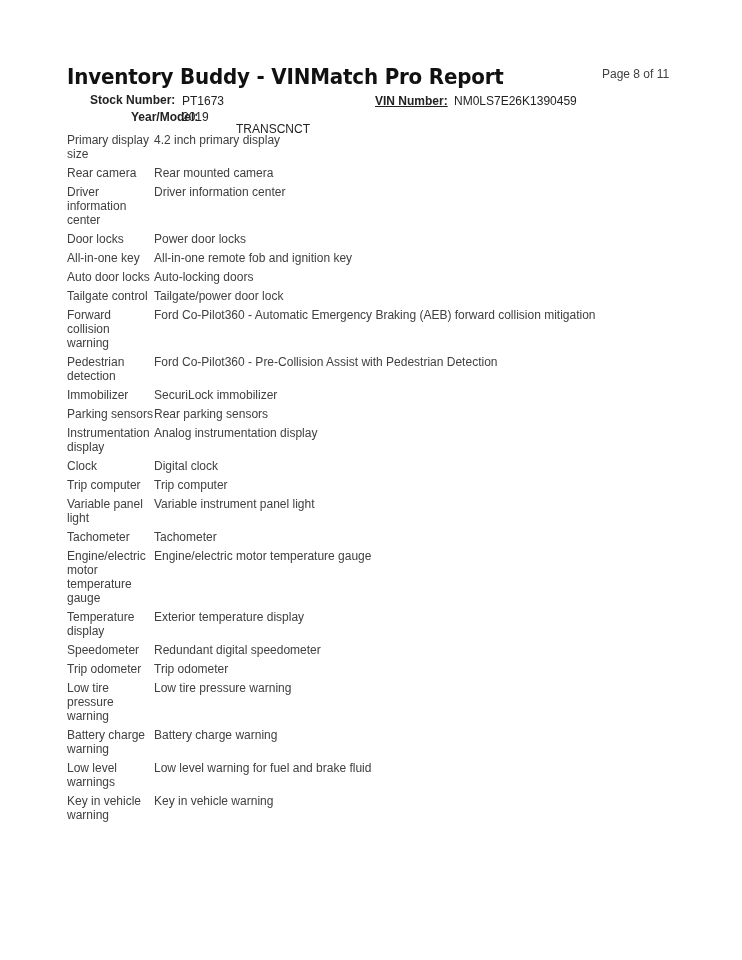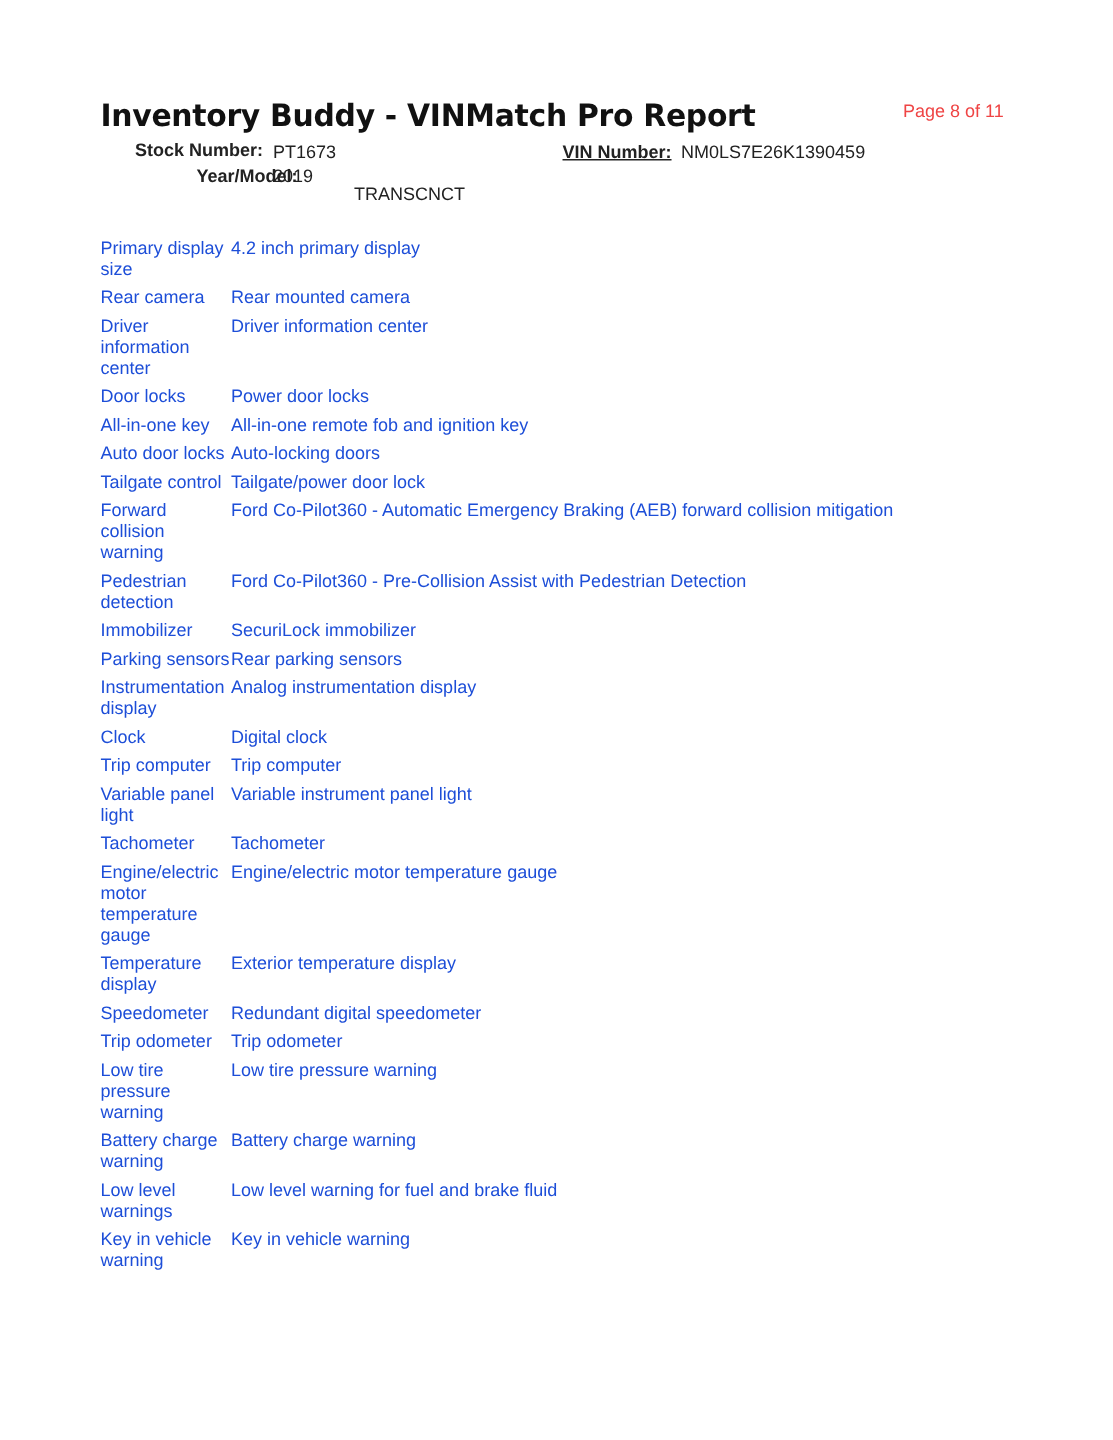--- a/index.html
+++ b/index.html
@@ -8,35 +8,35 @@
       font-family: "Liberation Sans", sans-serif; color: #1a1a1a;
     }
     .title {
       position: absolute; left: 67px; top: 65px;
       font-family: "DejaVu Sans", sans-serif; font-weight: bold;
       font-size: 20.5px; letter-spacing: -0.2px; color: #111;
       transform: scaleX(0.97); transform-origin: left top;
     }
     .page-no {
       position: absolute; left: 602px; top: 67px;
-      font-size: 12px; color: #ef4444; text-align: right;
+      font-size: 12px; color: #404040; text-align: right;
     }
     .meta { position: absolute; font-size: 12px; color: #222; white-space: nowrap; }
     .meta b { font-weight: bold; }
     .stock-label { left: 90px; top: 93px; }
     .stock-value { left: 182px; top: 94px; }
     .vin-label { left: 375px; top: 94px; text-decoration: underline; }
     .vin-value { left: 454px; top: 94px; text-align: center; }
     .year-label { left: 107px; top: 110px; margin-left: 24px; }
     .year-value { left: 182px; top: 110px; text-align: right; }
     .model-value { left: 236px; top: 110px; margin-top: 12px; }
 
     .spec-table {
       position: absolute; left: 67px; top: 133px;
-      border-collapse: collapse; font-size: 12px; line-height: 14px; color: #1d4ed8; margin-top: 25px;
+      border-collapse: collapse; font-size: 12px; line-height: 14px; color: #404040;
     }
     .spec-table td { vertical-align: top; padding: 0; }
     .spec-table td.label { width: 87px; padding-right: 0; }
     .spec-table td.value { padding-left: 0; white-space: nowrap; }
     .spec-table tr td { padding-bottom: 5px; }
   </style>
 </head>
 <body>
 
 <div class="title">Inventory Buddy - VINMatch Pro Report</div>

